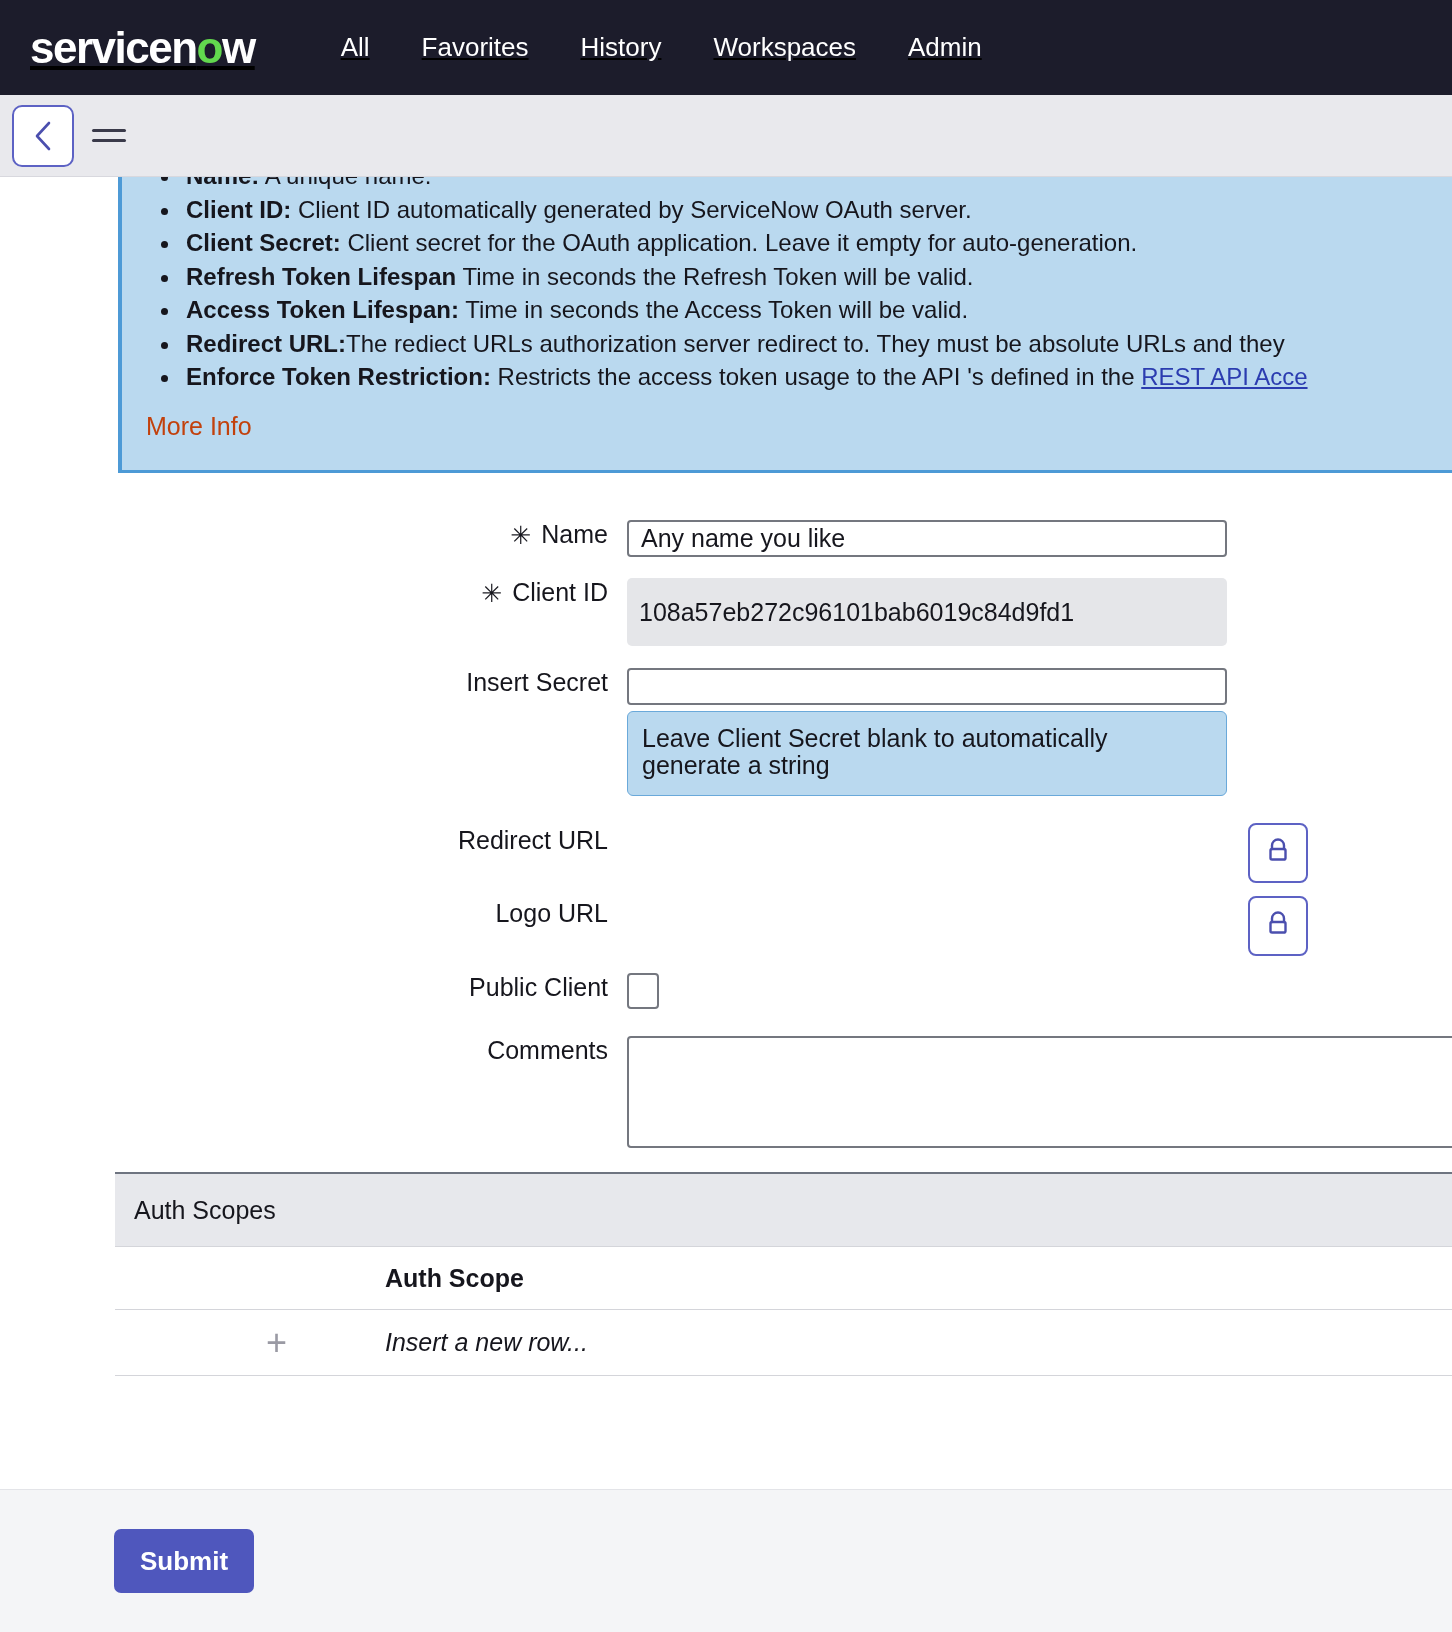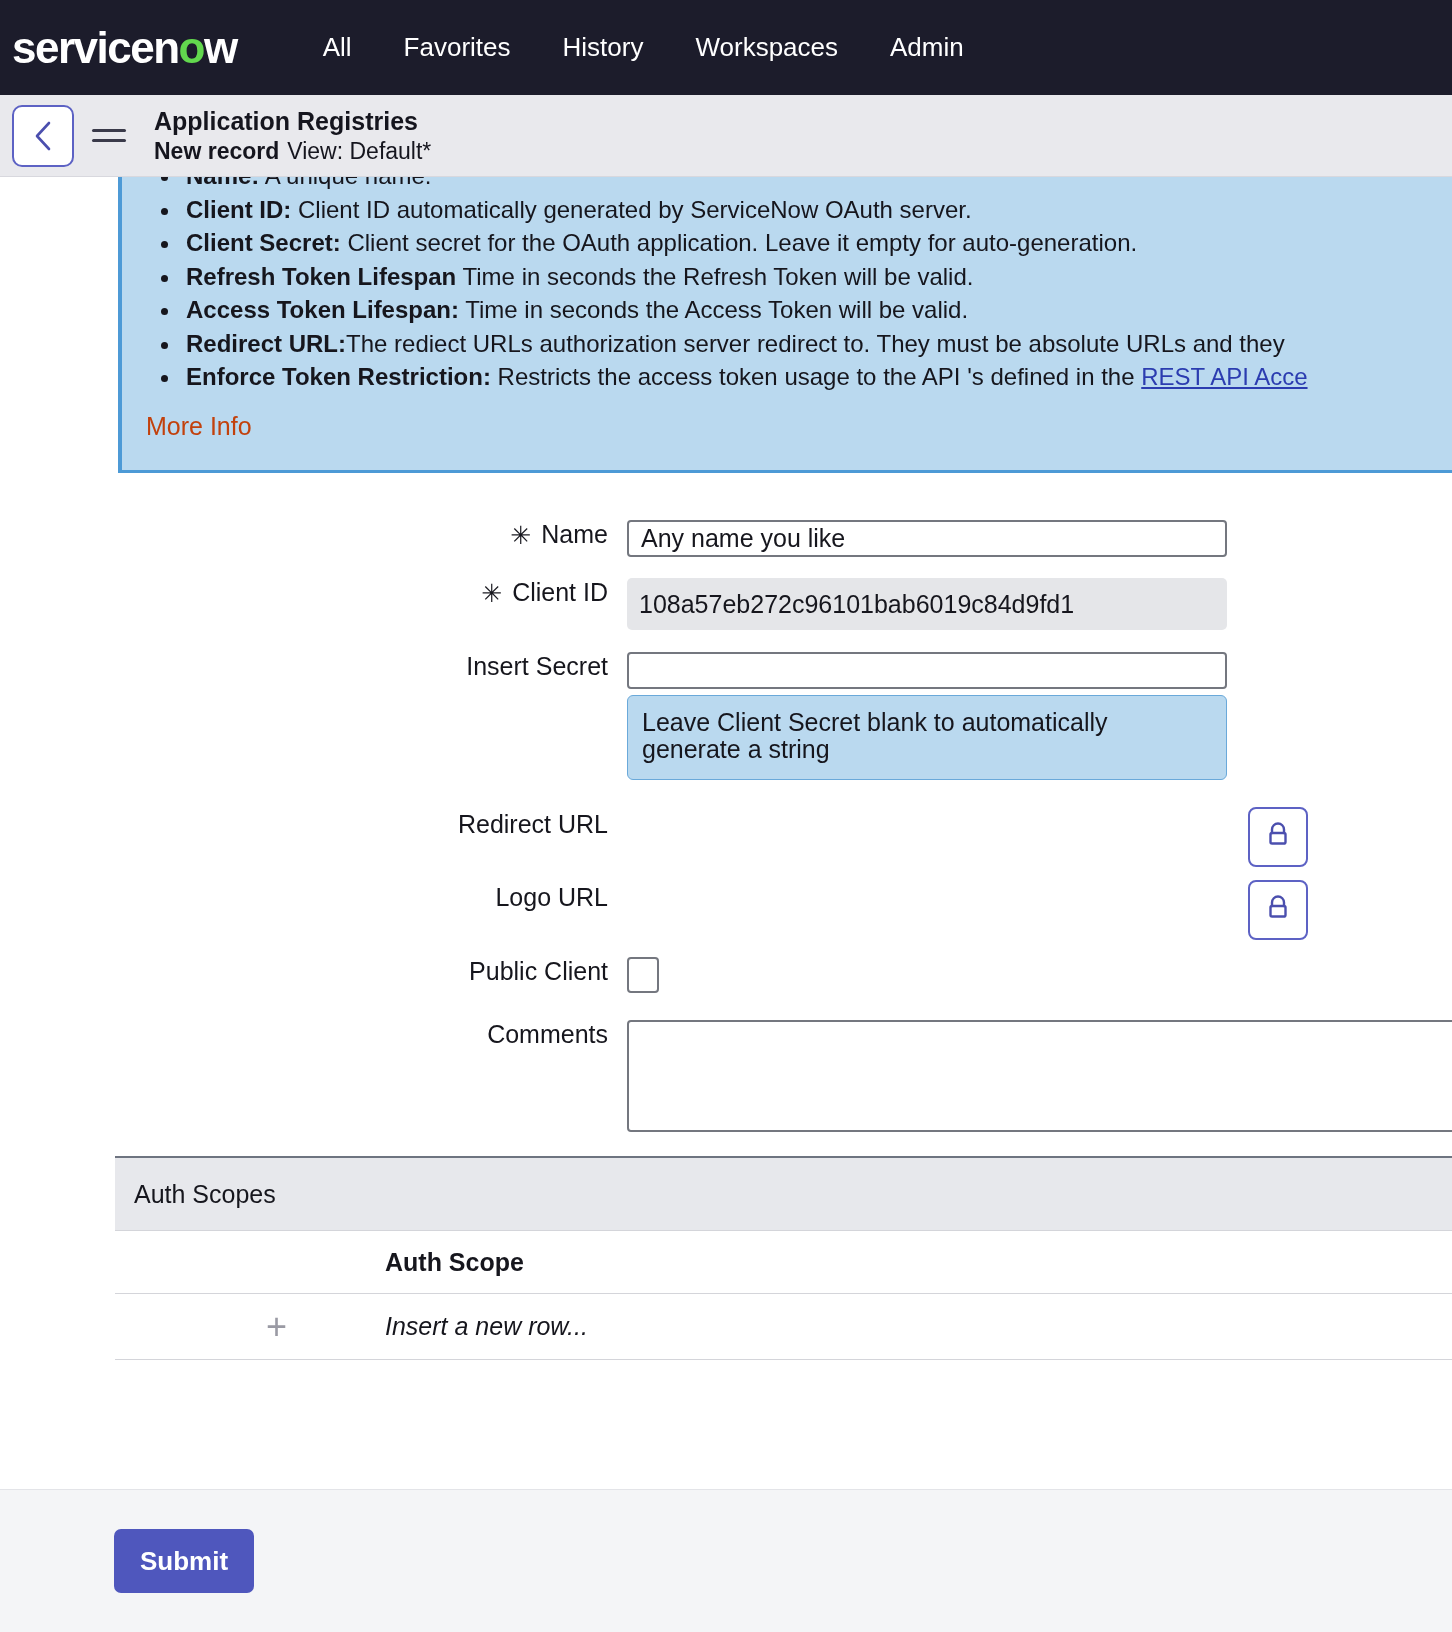--- a/index.html
+++ b/index.html
@@ -11,22 +11,23 @@
     font-family: "Liberation Sans", sans-serif;
     -webkit-font-smoothing: antialiased;
   }
 
   
   .topnav {
     height: 95px;
     background: #1c1c2b;
     display: flex;
     align-items: center;
-    padding-left: 12px;
+    padding-left: 30px;
     gap: 0;
+    text-decoration: underline;
   }
   .logo {
     font-size: 44px;
     font-weight: 700;
     letter-spacing: -1.5px;
     color: #ffffff;
     line-height: 1;
     margin-right: 60px;
     white-space: nowrap;
     display: flex;
@@ -155,21 +156,21 @@
     color: #16161d;
     padding: 0 12px;
     font-family: "Liberation Sans", sans-serif;
     outline: none;
     display: block;
   }
   .inp.readonly {
     border: none;
     background: #e5e6e9;
     border-radius: 5px;
-    height: 52px;
+    height: 68px;
   }
   .hinttip {
     width: 600px;
     background: #bad9ef;
     border: 1px solid #6aa9da;
     border-radius: 6px;
     padding: 13px 14px 16px 14px;
     font-size: 25px;
     line-height: 27px;
     color: #16161d;
@@ -290,24 +291,20 @@
   <div class="backbtn">
     <span>
       <svg width="26" height="34" viewBox="0 0 26 34" fill="none">
         <path d="M19 4 L7 17 L19 30" stroke="#4b4fae" stroke-width="2.6" stroke-linecap="round" stroke-linejoin="round"></path>
       </svg>
     </span>
   </div>
   <div class="hamburger">
     <span></span>
     <span></span>
-  </div>
-  <div class="crumbtext">
-    <div class="crumbtitle">Application Registries</div>
-    <div class="crumbsub"><b>New record</b><span class="view">View: Default*</span></div>
   </div>
 </div>
 
 <div class="content">
 
   <div class="infobanner">
     <ul class="infolist">
       <li><b>Name:</b><span> A unique name.</span></li>
       <li><b>Client ID:</b><span> Client ID automatically generated by ServiceNow OAuth server.</span></li>
       <li><b>Client Secret:</b><span> Client secret for the OAuth application. Leave it empty for auto-generation.</span></li>

